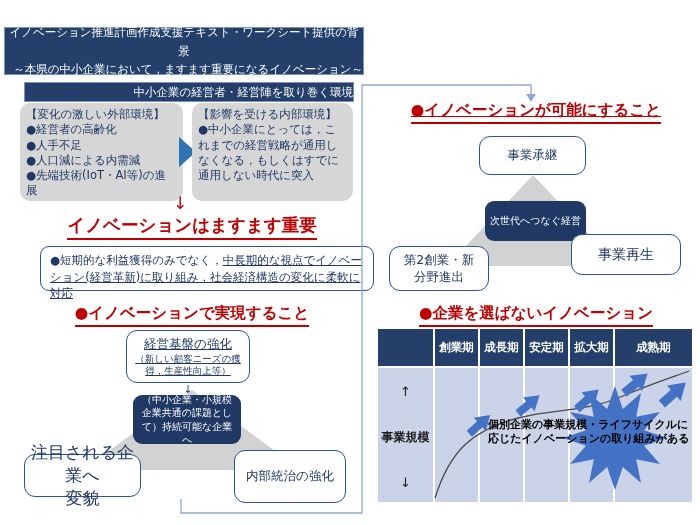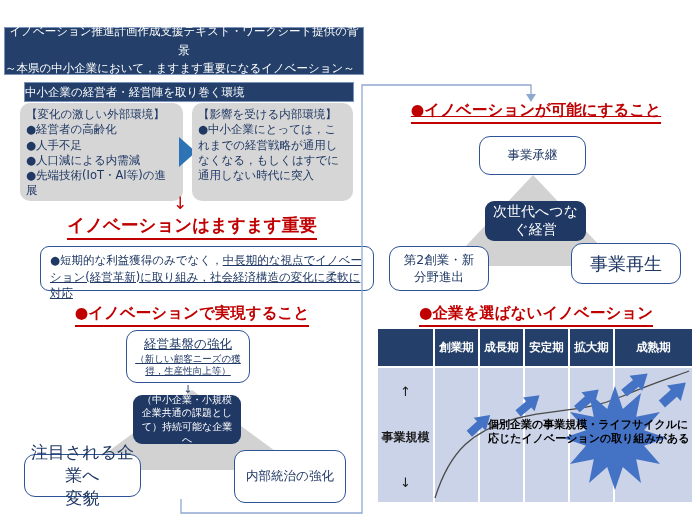--- a/index.html
+++ b/index.html
@@ -3,21 +3,21 @@
 <meta charset="utf-8">
 <style>
   html,body{margin:0;padding:0;background:#fff;}
   #canvas{
     position:relative;width:700px;height:525px;background:#fff;overflow:hidden;
     font-family:"DejaVu Sans","Liberation Sans",sans-serif;color:#1F3864;
   }
   .abs{position:absolute;}
   
   .navy-banner{background:#24406A;border:1px solid #7A93BC;color:#fff;
-    display:flex;flex-direction:column;justify-content:center;align-items:flex-start;text-align:center;font-family:Liberation Mono, monospace;}
+    display:flex;flex-direction:column;justify-content:center;align-items:flex-end;text-align:center;}
   
   .gray-box{background:#D6D6D6;border-radius:10px;color:#1F3864;font-size:11.5px;line-height:1.33;padding:4px 6px;box-sizing:border-box;}
   
   .wbox{background:#fff;border:1.4px solid #2E5496;border-radius:11px;box-sizing:border-box;
     display:flex;flex-direction:column;justify-content:center;align-items:center;text-align:center;color:#1F3864;}
   .wbox .t{font-size:12.5px;}
   .wbox .s{font-size:9.5px;line-height:1.3;}
   
   .nbox{background:#1F3864;border-radius:9px;color:#fff;display:flex;justify-content:center;align-items:center;
     text-align:center;box-sizing:border-box;padding:3px 5px;}
@@ -103,28 +103,28 @@
   </div>
 
   <div class="abs red-head" style="left:383px;top:100px;width:306px;">
     <span style="font-size:15.5px;text-decoration:underline;">●イノベーションが可能にすること</span>
   </div>
 
   <div class="abs wbox" style="left:479px;top:136px;width:107px;height:39px;font-size:12.5px;">事業承継</div>
 
   <div class="abs tri-gray" style="left:447px;top:175px;width:172px;height:91px;"></div>
 
-  <div class="abs nbox" style="left:485px;top:201px;width:101px;height:40px;font-size:14px;">次世代へつなぐ経営</div>
+  <div class="abs nbox" style="left:485px;top:201px;width:101px;height:40px;font-size:10px;">次世代へつなぐ経営</div>
 
   <div class="abs wbox" style="left:389px;top:246px;width:100px;height:45px;font-size:12.5px;line-height:1.3;">
     <div>第2創業・新</div>
     <div>分野進出</div>
   </div>
 
-  <div class="abs wbox" style="left:571px;top:243px;width:110px;height:41px;font-size:18px;">事業再生</div>
+  <div class="abs wbox" style="left:571px;top:234px;width:110px;height:41px;font-size:14px;">事業再生</div>
 
   <div class="abs red-head" style="left:380px;top:303px;width:312px;">
     <span style="font-size:15.5px;">●企業を選ばないイノベーション</span>
   </div>
 
   <div class="abs" style="left:378px;top:329px;width:314px;">
     <div class="tbl-head">
       <div class="hcell"></div>
       <div class="hcell">創業期</div>
       <div class="hcell">成長期</div>

